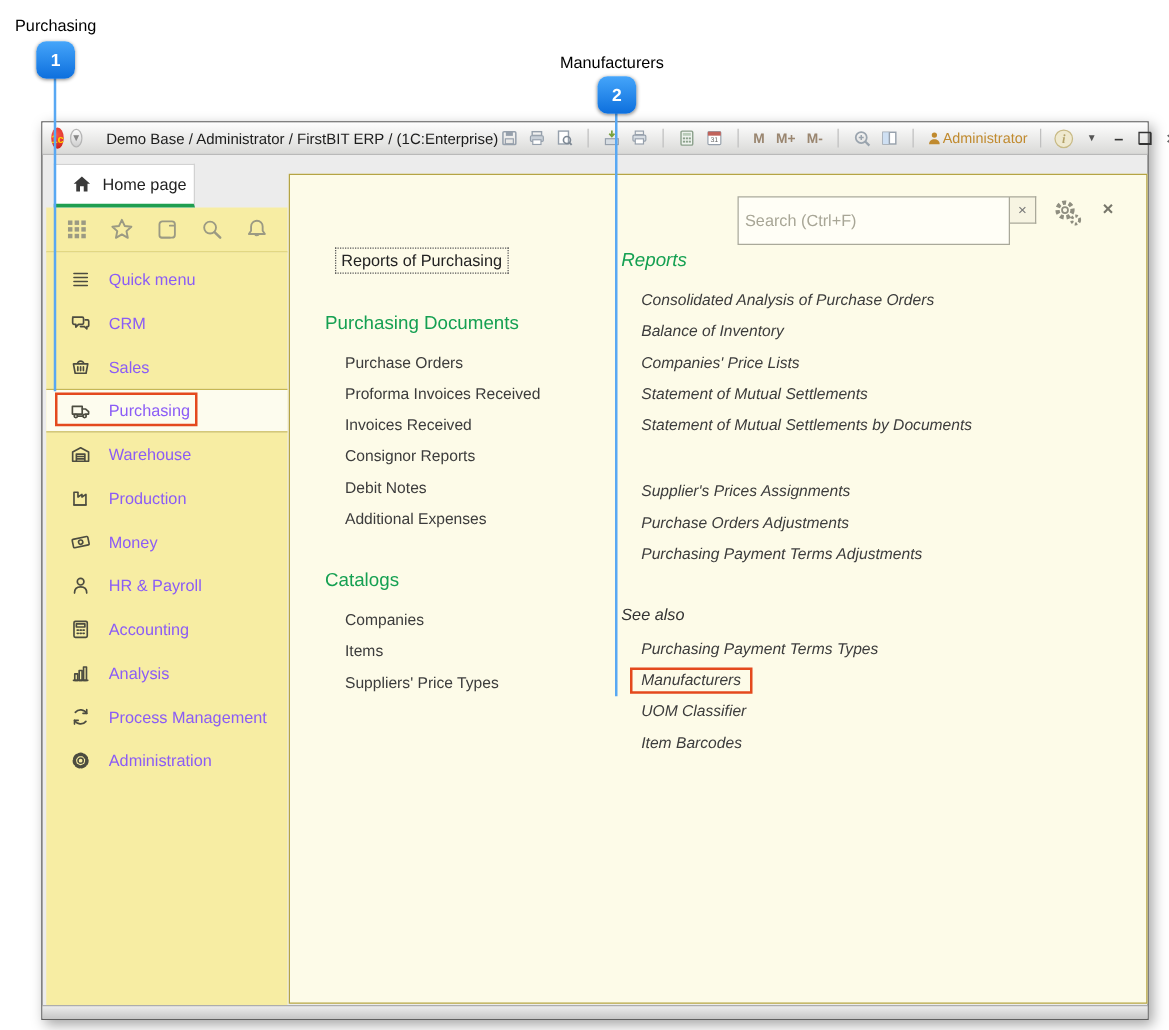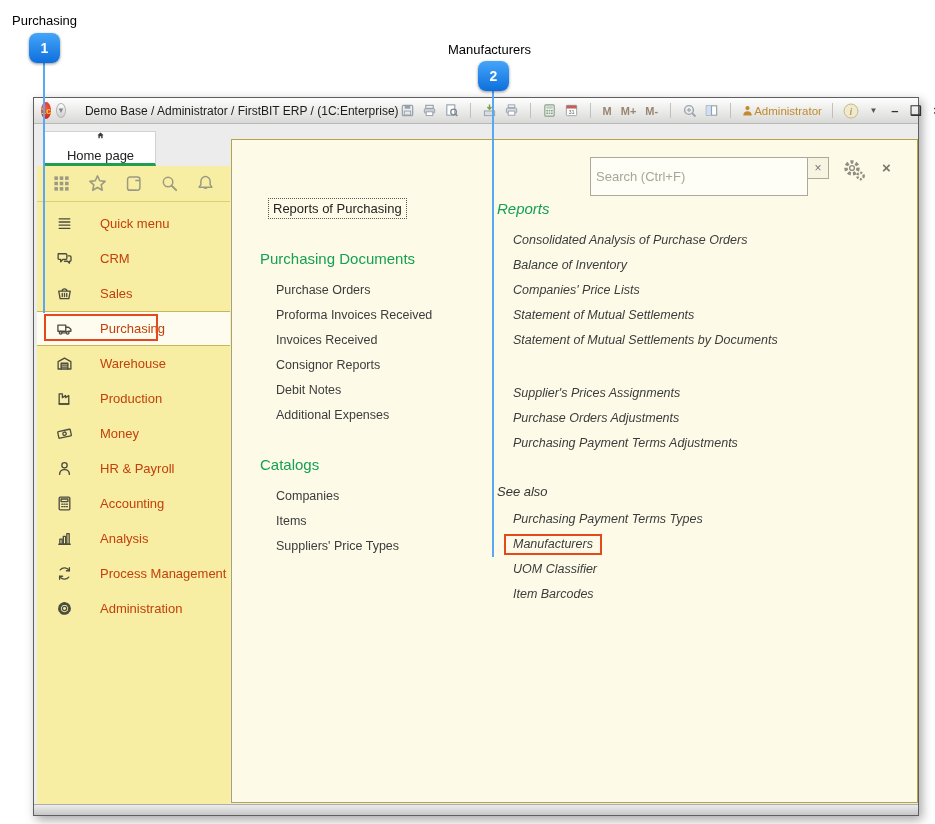--- a/index.html
+++ b/index.html
@@ -28,30 +28,30 @@
   .title-text { font-size:12px; color:#1c1c1c; margin-left:9px; white-space:nowrap; }
   .tb-right { margin-left:auto; display:flex; align-items:center; gap:5px; }
   .tb-ic { width:17px; height:17px; display:flex; align-items:center; justify-content:center; cursor:pointer; }
   .mem-btn { font-size:11px; font-weight:bold; color:#9a8670; padding:0 2px; cursor:pointer; }
   .tb-user { display:flex; align-items:flex-end; gap:0; font-size:11.5px; color:#c08a2e; cursor:pointer; }
   .win-btn { font-size:13px; font-weight:bold; color:#333; width:16px; text-align:center; cursor:pointer; line-height:14px; }
 
   
   .tab-home { position:absolute; left:9px; top:33px; width:113px; height:35px; background:#fff;
     border:1px solid #d2d2d2; border-bottom:3px solid #1f9e50; display:flex; align-items:center;
-    gap:9px; padding-left:2px; font-size:13px; color:#222; cursor:pointer; z-index:5;flex-direction:column; }
+    gap:9px; padding-left:14px; font-size:13px; color:#222; cursor:pointer; z-index:5; }
 
   
   .icon-strip { position:absolute; left:3px; top:68px; width:193px; height:36px; background:#f7eda3;
     border-bottom:1px solid #dccf79; display:flex; align-items:center; justify-content:space-between; padding:0 15px; z-index:4; }
   .strip-ic { width:19px; height:19px; cursor:pointer; }
 
   .sidebar { position:absolute; left:3px; top:104px; width:193px; bottom:11px; background:#f7eda3; padding-top:4px; z-index:4; }
-  .sidebar-item { height:35px; display:flex; align-items:center; gap:27px; padding-left:19px;
-    font-size:13px; color:#c2410c; cursor:pointer; position:relative; }
+  .sidebar-item { height:35px; display:flex; align-items:center; gap:14px; padding-left:19px;
+    font-size:13px; color:#8b5cf6; cursor:pointer; position:relative; }
   .sidebar-item .s-ic { width:17px; height:17px; flex:0 0 17px; }
   .sidebar-item.highlighted { background:#fdfcee; border-top:1px solid #c6b754; border-bottom:1px solid #c6b754; }
   .red-frame { position:absolute; left:7px; top:2px; width:114px; height:27px; border:2px solid #e4491d; pointer-events:none; }
 
   
   .content-panel { position:absolute; left:197px; top:41px; width:687px; height:664px;
     background:#fdfbe8; border:1px solid #b5a443; z-index:3; }
   .search-box { position:absolute; left:358px; top:17px; display:flex; }
   .search-input { width:218px; height:39px; border:1px solid #aaa99a; background:#fffef6;
     font-size:13px; color:#444; padding:0 5px; font-family:"Liberation Sans", sans-serif; }

